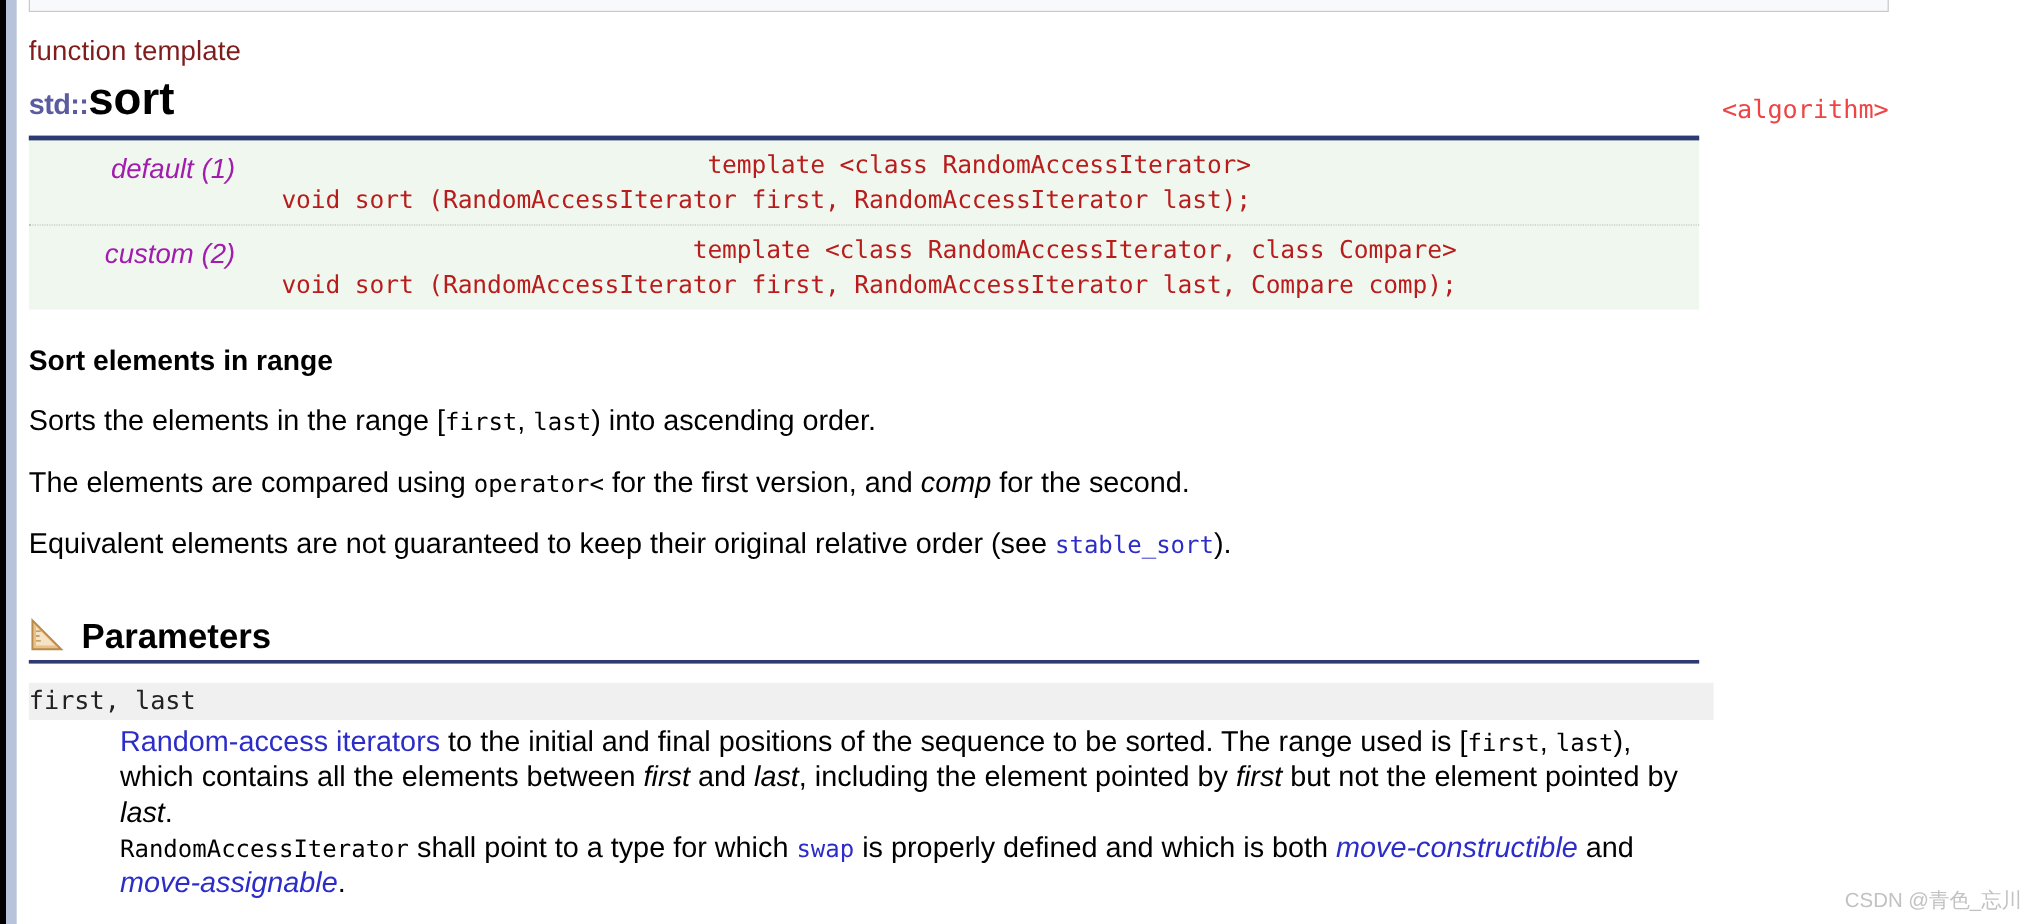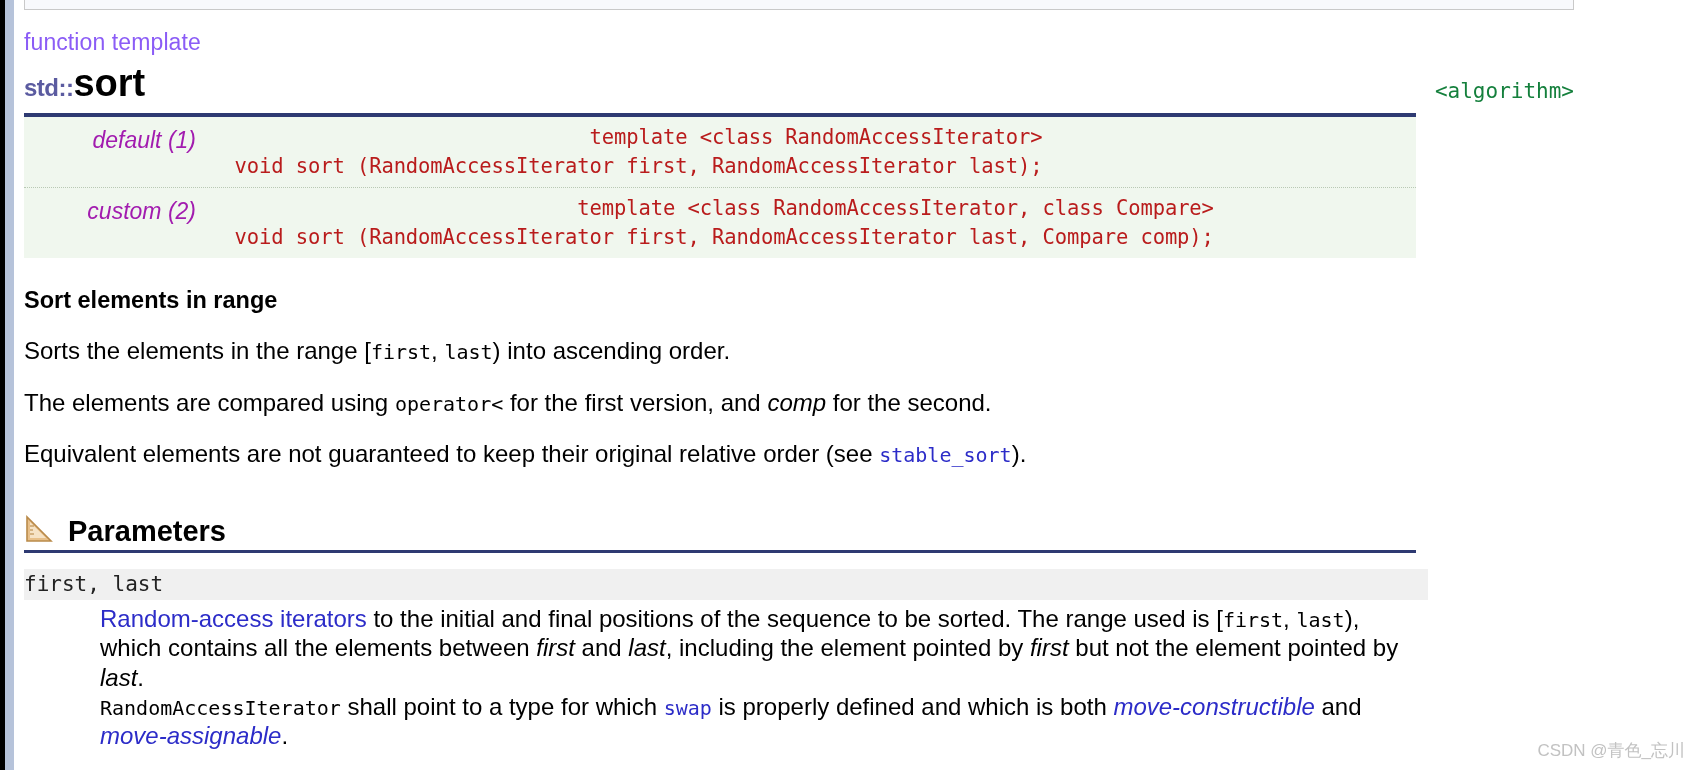--- a/index.html
+++ b/index.html
@@ -57,21 +57,21 @@
   
   .content {
     position: absolute;
     left: 24px;
     top: 0;
     width: 1550px;
   }
 
   .kind-label {
     font-size: 23px;
-    color: #8b5cf6;
+    color: #7f1d1d;
     margin-top: 30px;
     line-height: 1.1;
     letter-spacing: 0.1px;
   }
 
   .title-row {
     position: relative;
     margin-top: 6px;
     height: 44px;
   }
@@ -87,21 +87,21 @@
     color: #5b5ba0;
     font-weight: bold;
     letter-spacing: -0.5px;
   }
   .header-include {
     position: absolute;
     right: 0;
     bottom: 2px;
     font-family: "DejaVu Sans Mono", monospace;
     font-size: 21px;
-    color: #15803d;
+    color: #ef4444;
     white-space: nowrap;
   }
 
   
   .sig-wrap {
     margin-top: 8px;
     border-top: 4px solid #2e3a72;
     background: #f0f7ee;
     width: 1392px;
   }

